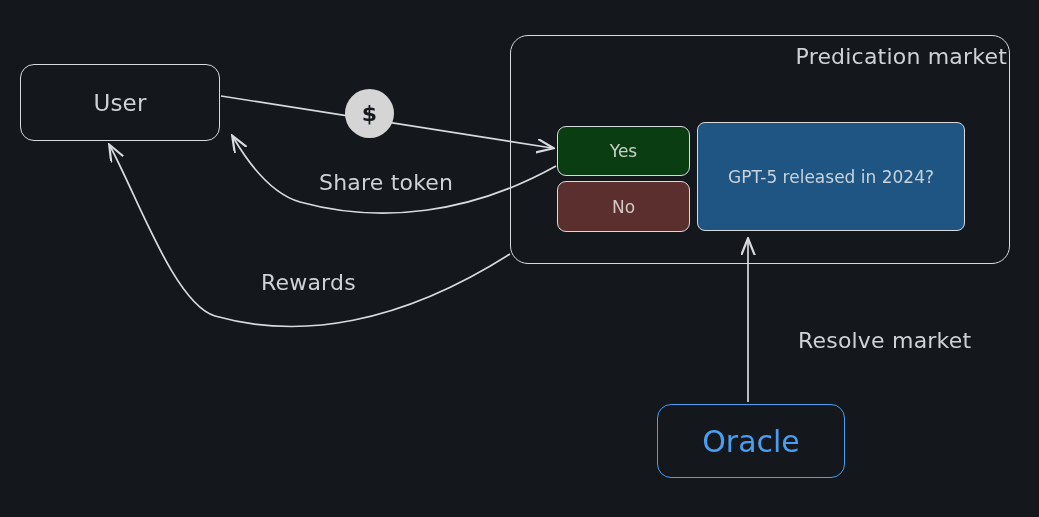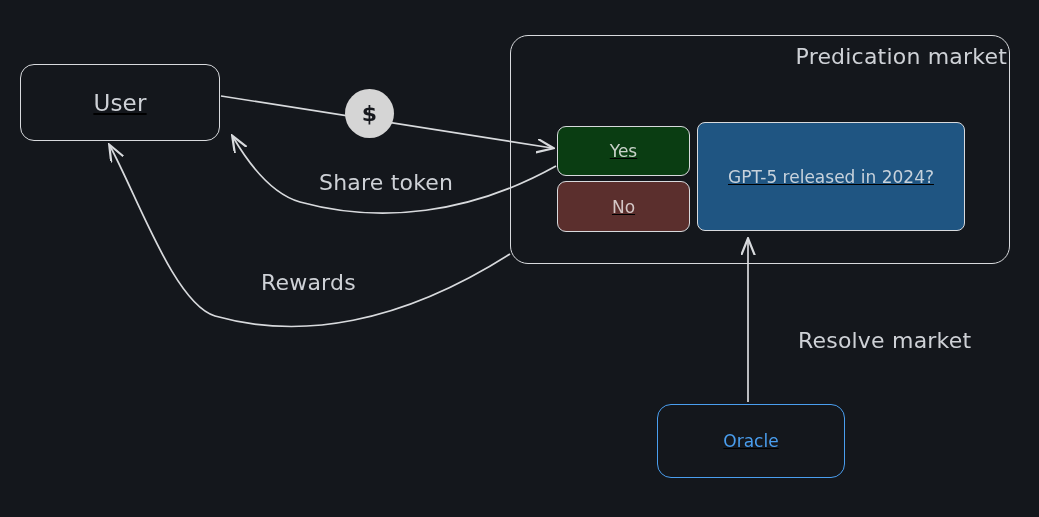--- a/index.html
+++ b/index.html
@@ -24,21 +24,20 @@
     width: 1039px;
     height: 517px;
   }
   .node-box {
     position: absolute;
     box-sizing: border-box;
     display: flex;
     align-items: center;
     justify-content: center;
     text-align: center;
-    text-decoration: underline;
   }
   
   #user-node {
     left: 20px;
     top: 64px;
     width: 200px;
     height: 77px;
     border: 1.6px solid #d8dadd;
     border-radius: 14px;
     background: transparent;
@@ -116,21 +115,21 @@
     left: 657px;
     top: 404px;
     width: 188px;
     height: 74px;
     border: 1.8px solid #4a9eef;
     border-radius: 14px;
     background: transparent;
   }
   #oracle-node .node-label {
     color: #4a9eef;
-    font-size: 17px;
+    font-size: 30px;
   }
   
   .edge-label {
     position: absolute;
     color: #ced1d6;
     font-size: 22px;
     white-space: nowrap;
     letter-spacing: 0.2px;
   }
   #label-share-token { left: 319px; top: 170px; }

